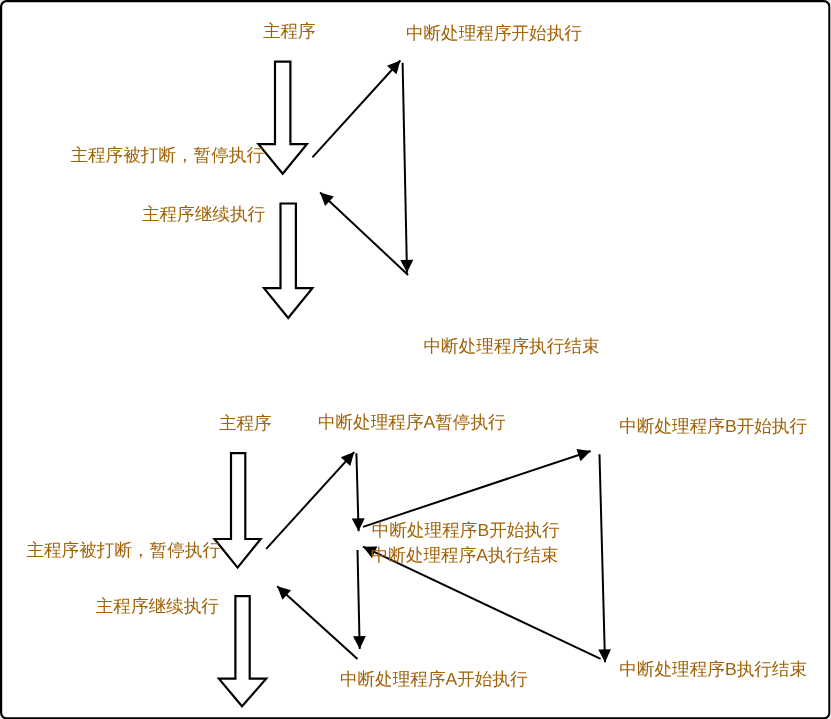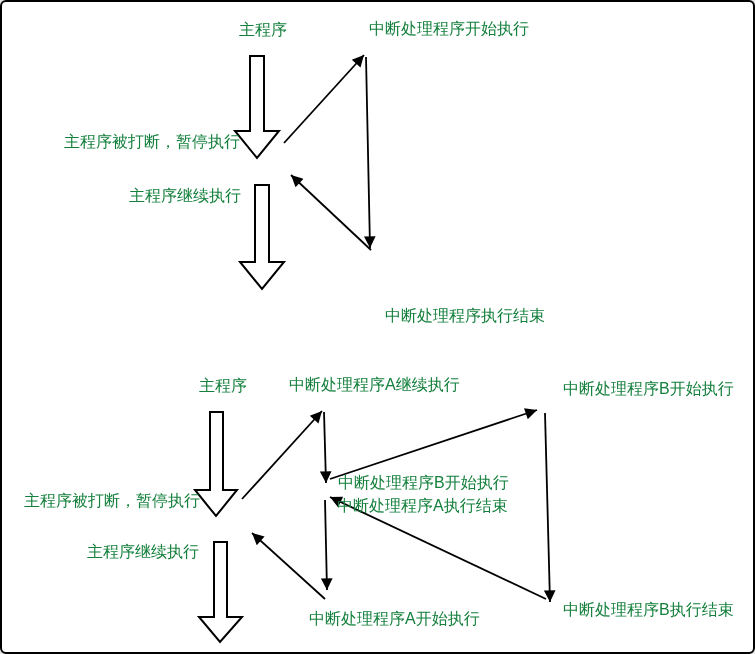--- a/index.html
+++ b/index.html
@@ -16,21 +16,21 @@
   }
   .arrow-layer {
     position: absolute;
     left: 0; top: 0;
     width: 755px; height: 654px;
   }
   .lbl {
     position: absolute;
     font-size: 16px;
     line-height: 19px;
-    color: #15803d;
+    color: #a16207;
     white-space: nowrap;
     letter-spacing: 0px;
   }
   .thin { stroke: #000000; stroke-width: 1.8; fill: none; }
   .block { stroke: #000000; stroke-width: 2; fill: #ffffff; stroke-linejoin: miter; }
 </style>
 </head>
 <body>
 
 <div class="canvas">
@@ -65,27 +65,27 @@
     <line class="thin" marker-end="url(#ah)" x1="543" y1="411" x2="548" y2="600"></line>
 
     <line class="thin" marker-end="url(#ah)" x1="544" y1="597" x2="328" y2="495"></line>
 
     <line class="thin" marker-end="url(#ah)" x1="323" y1="498" x2="325" y2="588"></line>
 
     <line class="thin" marker-end="url(#ah)" x1="323" y1="597" x2="250" y2="531"></line>
   </svg>
 
   <div class="lbl" style="left:237px; top:18px;">主程序</div>
-  <div class="lbl" style="left:367px; top:19px;font-family:Liberation Mono, monospace;">中断处理程序开始执行</div>
+  <div class="lbl" style="left:367px; top:19px;">中断处理程序开始执行</div>
   <div class="lbl" style="left:62px; top:130px;">主程序被打断，暂停执行</div>
   <div class="lbl" style="left:127px; top:184px;">主程序继续执行</div>
   <div class="lbl" style="left:383px; top:260px;margin-top:44px;">中断处理程序执行结束</div>
 
   <div class="lbl" style="left:197px; top:374px;">主程序</div>
-  <div class="lbl" style="left:287px; top:373px;">中断处理程序A继续执行</div>
+  <div class="lbl" style="left:287px; top:373px;">中断处理程序A暂停执行</div>
   <div class="lbl" style="left:561px; top:377px;">中断处理程序B开始执行</div>
   <div class="lbl" style="left:22px; top:489px;">主程序被打断，暂停执行</div>
   <div class="lbl" style="left:336px; top:471px;">中断处理程序B开始执行</div>
   <div class="lbl" style="left:335px; top:494px;">中断处理程序A执行结束</div>
   <div class="lbl" style="left:85px; top:540px;">主程序继续执行</div>
   <div class="lbl" style="left:307px; top:607px;">中断处理程序A开始执行</div>
   <div class="lbl" style="left:561px; top:598px;">中断处理程序B执行结束</div>
 
 </div>
 

